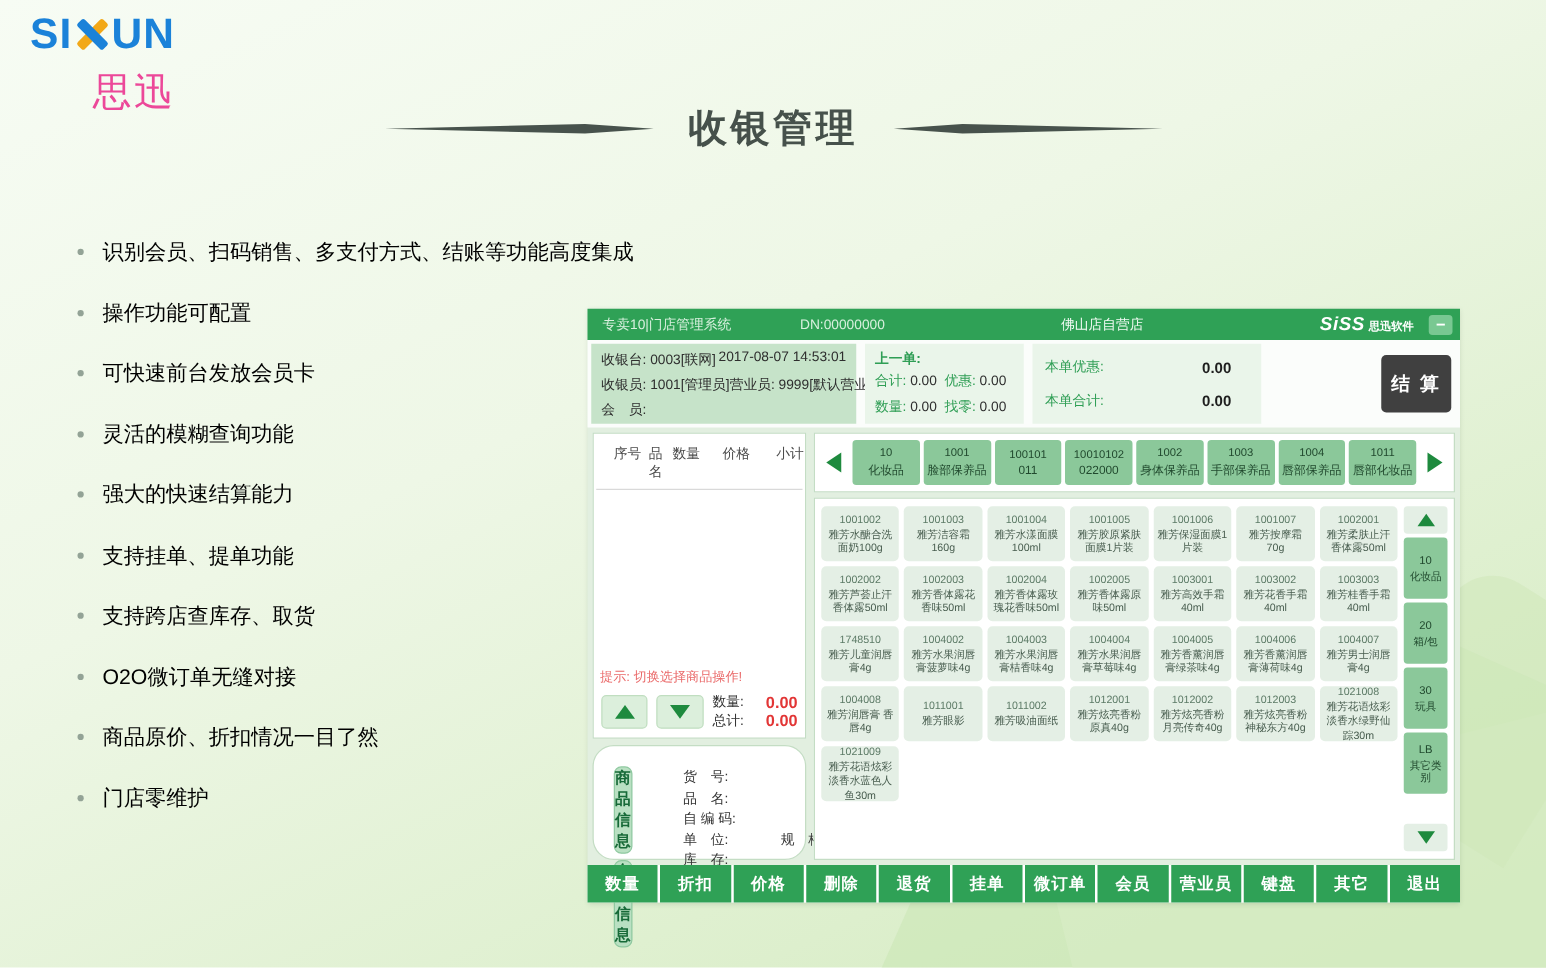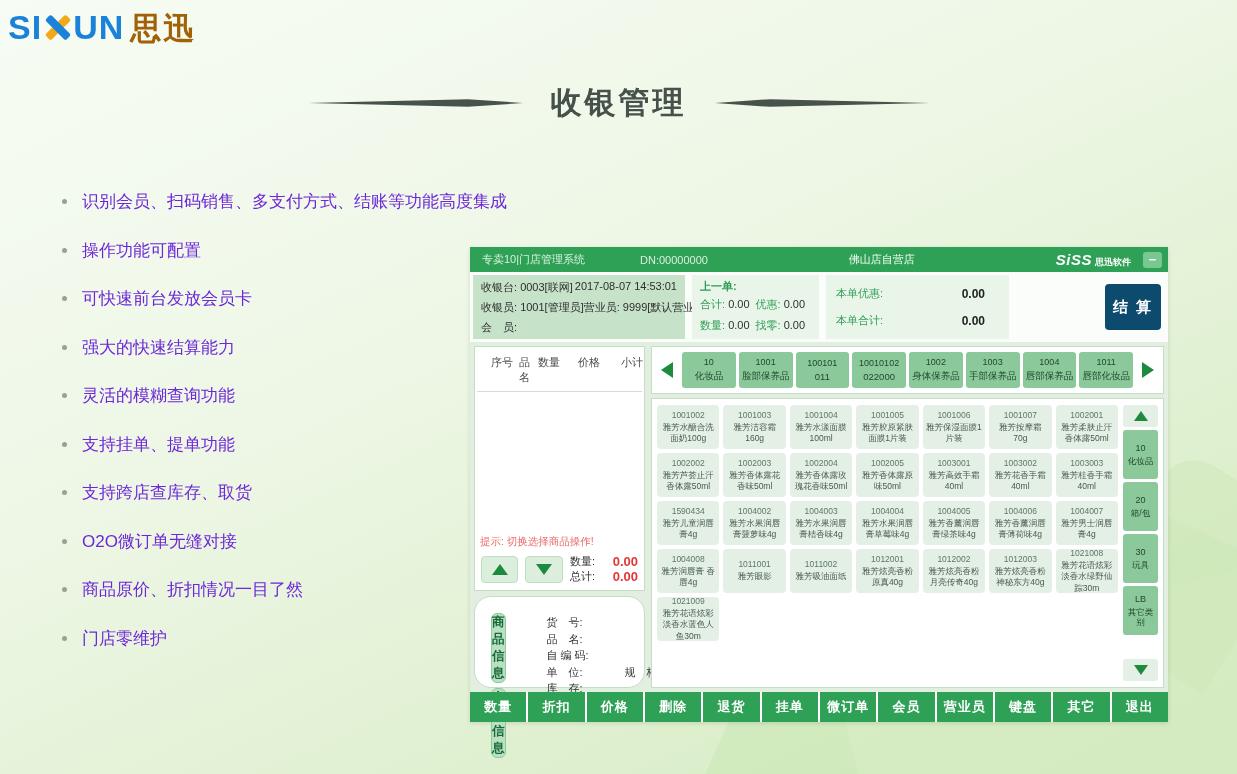--- a/index.html
+++ b/index.html
@@ -8,38 +8,38 @@
     font-family:"Liberation Sans","DejaVu Sans",sans-serif;
     background:linear-gradient(155deg,#f7fcf4 0%,#eef7e6 40%,#ddefcd 78%,#d2eabe 100%);
     position:relative; overflow:hidden;
   }
   .bg-deco { position:absolute; pointer-events:none; }
   .deco1 { right:-140px; bottom:-180px; width:620px; height:460px; background:#c8e5b2; opacity:.5; transform:rotate(24deg); }
   .deco2 { right:-60px; bottom:-260px; width:420px; height:420px; background:#d8edc6; opacity:.6; transform:rotate(-14deg); }
   .deco3 { right:-30px; top:470px; width:150px; height:200px; background:#cfe8ba; opacity:.55; transform:rotate(32deg); border-radius:40px 0 0 0; }
 
   
-  .logo { position:absolute; left:8px; top:8px; display:flex; align-items:flex-start; gap:6px; }
+  .logo { position:absolute; left:24px; top:8px; display:flex; align-items:flex-end; gap:6px;flex-direction:column; }
   .logo-latin { font-size:34px; font-weight:bold; color:#1b82d9; letter-spacing:1px; display:flex; align-items:center; }
   .logo-x { position:relative; width:29px; height:27px; display:inline-block; margin:0 1px; }
   .logo-x i { position:absolute; left:50%; top:-1px; width:8px; height:29px; margin-left:-4px; border-radius:2px; }
   .logo-x .bar-y { background:#f2a818; transform:rotate(45deg); }
   .logo-x .bar-b { background:#1b82d9; transform:rotate(-45deg); }
-  .logo-cn { font-size:31px; font-weight:bold; color:#a16207; letter-spacing:2px; }
+  .logo-cn { font-size:31px; font-weight:normal; color:#ec4899; letter-spacing:2px; }
 
   
   .title-row { position:absolute; left:0; top:82px; width:100%; display:flex; align-items:center; justify-content:center; gap:28px; }
   .title-row h1 { font-size:31px; font-weight:bold; color:#46514b; letter-spacing:3px; }
   .deco-line { display:block; }
 
   
   .features { position:absolute; left:62px; top:190px; list-style:none; width:420px; }
   .features li { display:flex; align-items:center; gap:15px; margin-bottom:25.5px; }
   .features .dot { width:5px; height:5px; border-radius:50%; background:#93a396; flex:0 0 auto; }
-  .features .ftext { font-size:17px; color:#6d28d9; white-space:nowrap; }
+  .features .ftext { font-size:17px; color:#000000; white-space:nowrap; }
 
   
   .pos { position:absolute; left:470px; top:247px; width:698px; height:475px; background:#e2efe0;
          box-shadow:0 1px 4px rgba(60,90,60,.18); display:flex; flex-direction:column; }
   
   .titlebar { height:25px; background:#2fa156; display:flex; align-items:center; padding:0 6px 0 12px; gap:8px; flex:0 0 auto; }
   .tb-app { font-size:11px; color:#d8f0de; width:150px; }
   .tb-dn { font-size:11px; color:#d8f0de; }
   .tb-store { flex:1; text-align:center; font-size:11px; color:#f2fbf4; }
   .tb-brand { display:flex; align-items:baseline; gap:3px; color:#fff; margin-right:4px; }
@@ -58,21 +58,21 @@
   .lo-title { color:#2f9e55; font-weight:bold; }
   .lo-grid { display:grid; grid-template-columns:1fr 1fr; row-gap:6px; padding-bottom:2px; }
   .lo-item { white-space:nowrap; }
   .lo-item .lbl { color:#2f9e55; }
   .lo-item .val { color:#2e2e2e; }
   .current { width:183px; display:flex; flex-direction:column; justify-content:space-around; padding:5px 10px; }
   .cur-row { display:flex; justify-content:space-between; align-items:flex-end; }
   .cur-row .lbl { color:#2f9e55; }
   .cur-row .val { color:#1e1e1e; font-weight:bold; font-size:12px; padding-right:14px; }
   .hd-spacer { flex:1; }
-  .settle { align-self:center; width:56px; height:46px; margin-right:4px; background:#0c4a6e; color:#fff;
+  .settle { align-self:center; width:56px; height:46px; margin-right:4px; background:#404040; color:#fff;
             border:none; border-radius:4px; font-size:15px; font-weight:bold; letter-spacing:2px; cursor:pointer;
             font-family:inherit; }
 
   
   .pos-body { flex:1; display:flex; gap:6px; padding:4px; min-height:0; }
   .col-left { width:171px; display:flex; flex-direction:column; gap:5px; }
   .panel { background:#fff; border:1px solid #c4ddc4; }
 
   .cart { flex:1; display:flex; flex-direction:column; min-height:0; }
   .cart-head { display:grid; grid-template-columns:34px 1fr 38px 42px 44px; padding:8px 8px 6px 8px;
@@ -173,26 +173,26 @@
       <span class="ftext">操作功能可配置</span>
     </li>
 
     <li>
       <span class="dot"></span>
       <span class="ftext">可快速前台发放会员卡</span>
     </li>
 
     <li>
       <span class="dot"></span>
+      <span class="ftext">灵活的模糊查询功能</span>
+    </li>
+
+    <li>
+      <span class="dot"></span>
       <span class="ftext">强大的快速结算能力</span>
-    </li>
-
-    <li>
-      <span class="dot"></span>
-      <span class="ftext">灵活的模糊查询功能</span>
     </li>
 
     <li>
       <span class="dot"></span>
       <span class="ftext">支持挂单、提单功能</span>
     </li>
 
     <li>
       <span class="dot"></span>
       <span class="ftext">支持跨店查库存、取货</span>
@@ -435,21 +435,21 @@
               <span class="pcode">1003002</span>
               <span class="pname">雅芳花香手霜40ml</span>
             </button>
 
             <button class="prod">
               <span class="pcode">1003003</span>
               <span class="pname">雅芳桂香手霜40ml</span>
             </button>
 
             <button class="prod">
-              <span class="pcode">1590434</span>
+              <span class="pcode">1748510</span>
               <span class="pname">雅芳儿童润唇膏4g</span>
             </button>
 
             <button class="prod">
               <span class="pcode">1004002</span>
               <span class="pname">雅芳水果润唇膏菠萝味4g</span>
             </button>
 
             <button class="prod">
               <span class="pcode">1004003</span>

